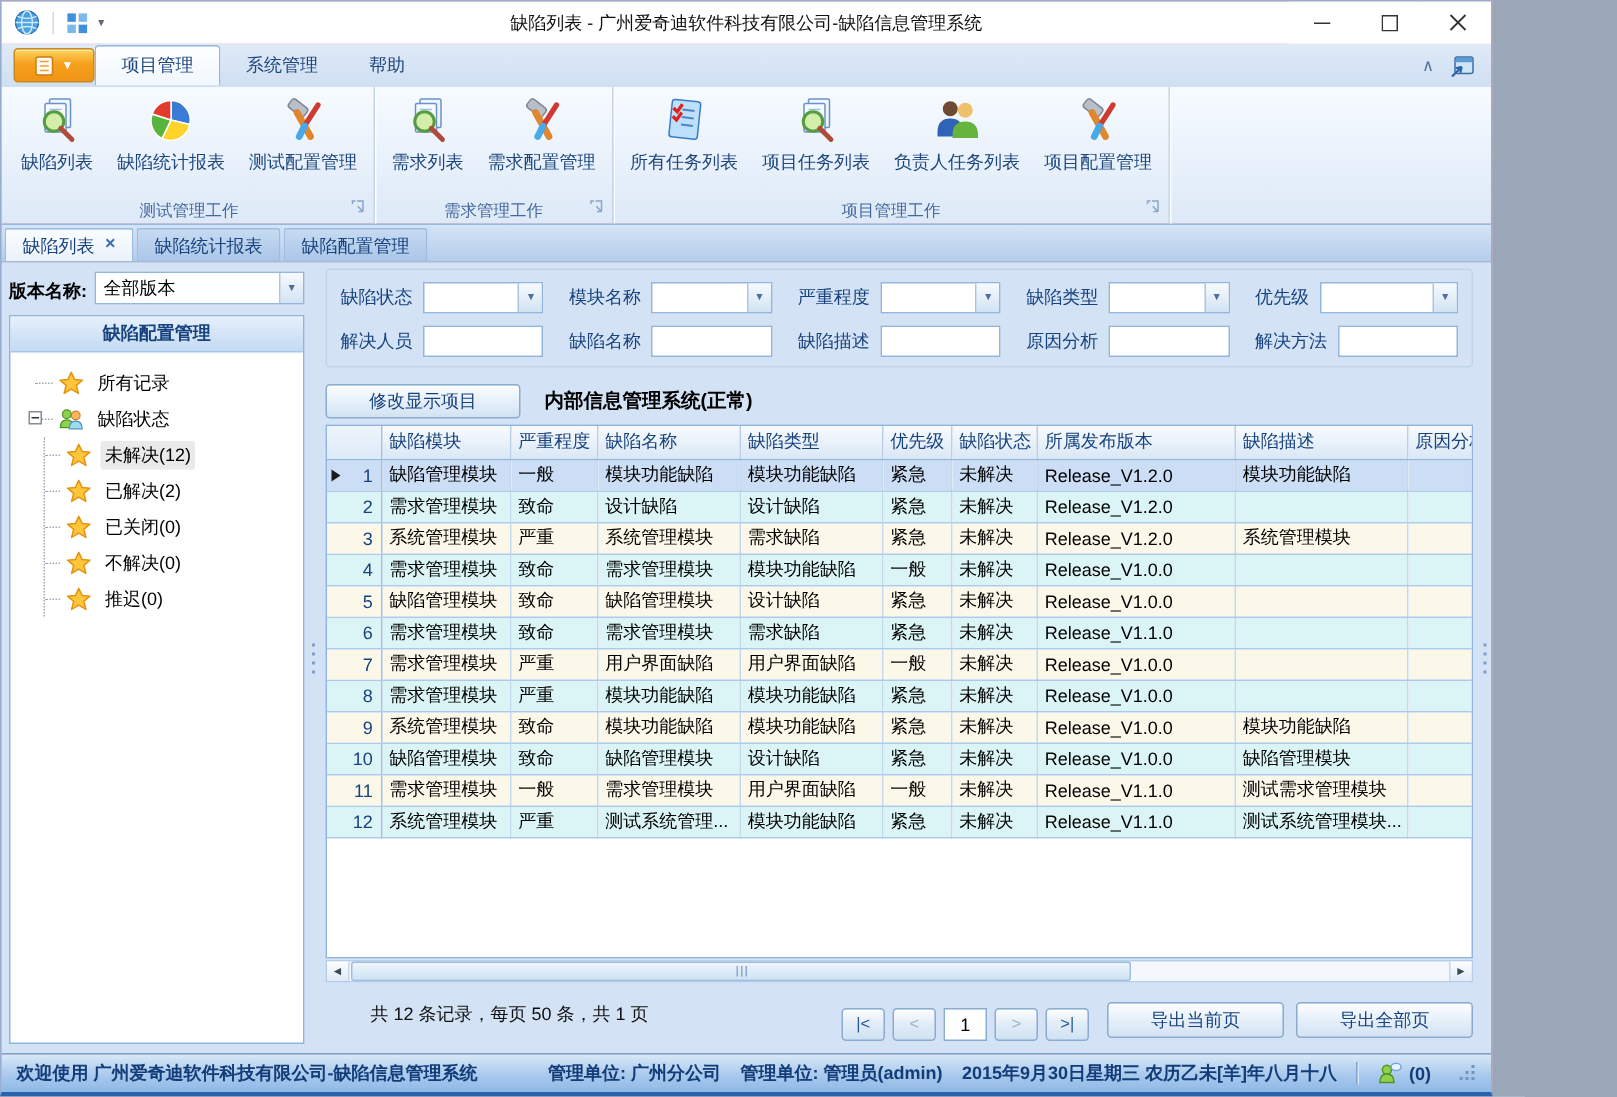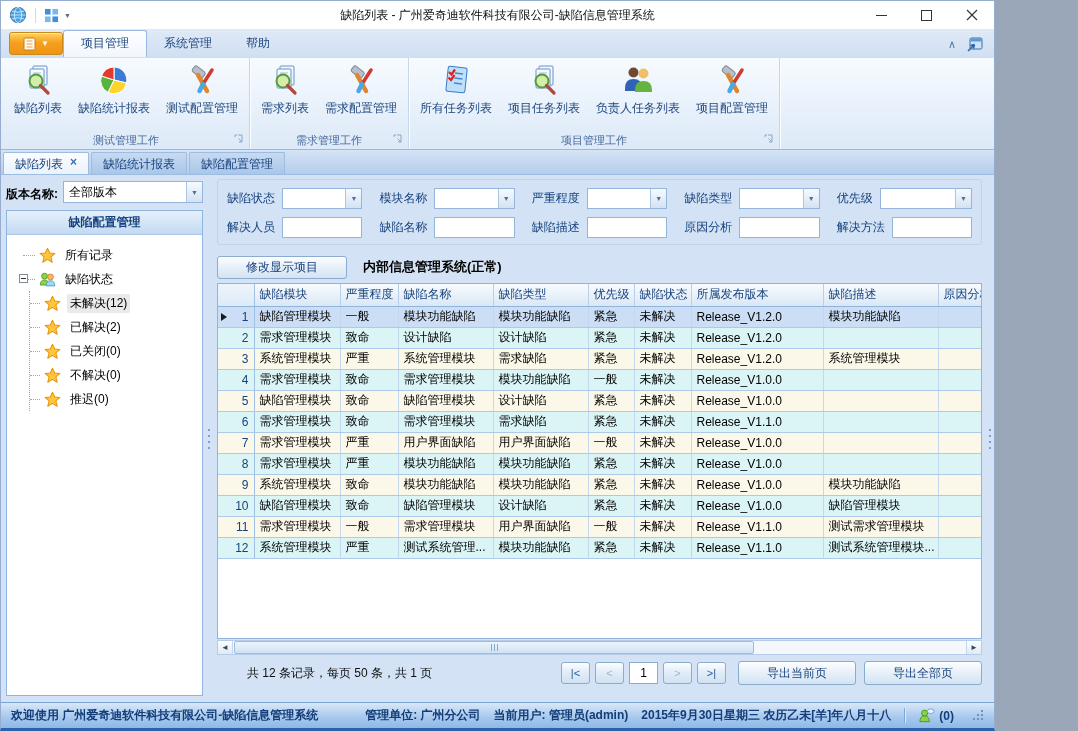--- a/index.html
+++ b/index.html
@@ -95,21 +95,21 @@
 .rowarrow{position:absolute;left:3px;top:6px;width:0;height:0;border-left:6px solid #1a1a1a;border-top:4px solid transparent;border-bottom:4px solid transparent}
 
 .hscroll{margin:1px 2px 0;height:15px;display:flex;border:1px solid #b5cde9;background:#f4f8fd;flex:0 0 auto}
 .harrow{width:15px;background:linear-gradient(#fdfeff,#dfeaf6);display:flex;align-items:center;justify-content:center;font-size:8px;color:#3a4a5c}
 .harrow.left{border-right:1px solid #c5d8ec}
 .harrow.right{border-left:1px solid #c5d8ec}
 .htrack{flex:1;position:relative}
 .hthumb{position:absolute;left:1px;top:0;bottom:0;width:71%;background:linear-gradient(#eef5fc,#cfe2f4);border:1px solid #9cbbdd;border-radius:2px;display:flex;align-items:center;justify-content:center;gap:2px}
 .hgrip{width:1px;height:7px;background:#8aa9cc}
 
-.recrow{margin:3px 2px 0;height:30px;display:flex;align-items:center;flex:0 0 auto}
+.recrow{margin:13px 2px 0;height:30px;display:flex;flex:0 0 auto}
 .recsum{margin-left:30px;color:#101010}
 .pag{margin-left:auto;display:flex;gap:5px;align-items:center}
 .pbtn{width:29px;height:22px;border:1px solid #8cacce;border-radius:3px;background:linear-gradient(#fdfeff,#e2edf8 45%,#d0e2f2);color:#2a5a9b;font:inherit;font-size:11px}
 .pbtn.dim{color:#9fb4cc}
 .pinput{width:29px;height:22px;border:1px solid #8cacce;text-align:center;font:inherit;background:#fff}
 .expbtns{display:flex;gap:8px;margin-left:12px}
 .expbtns .btn{height:24px}
 
 .statusbar{height:26px;flex:0 0 auto;background:linear-gradient(#d9e8f8,#a9c9ed 55%,#8fb8e6);border-top:1px solid #7aa3d6;display:flex;align-items:center;color:#123d78;font-weight:bold;padding:0 10px;gap:12px}
 .sb-right{margin-left:auto;display:flex;align-items:center;gap:13px}
@@ -726,21 +726,21 @@
         <span class="grip-dot"></span>
         <span class="grip-dot"></span>
         <span class="grip-dot"></span>
     </div>
   </div>
 
   <div class="statusbar">
     <span>欢迎使用 广州爱奇迪软件科技有限公司-缺陷信息管理系统</span>
     <div class="sb-right">
       <span>管理单位: 广州分公司</span>
-      <span>当前用户: 管理员(admin)</span>
+      <span>管理单位: 管理员(admin)</span>
       <span>2015年9月30日星期三 农历乙未[羊]年八月十八</span>
       <span class="sb-sep"></span>
       <span class="sb-user-cluster">
         <span class="icon i18">
             <svg viewBox="0 0 18 18">
               <circle cx="7" cy="6.5" r="3.2" fill="#8dd24a" stroke="#4f9426"></circle>
               <path d="M2 15.5 q0 -6 5 -6 q5 0 5 6 Z" fill="#8dd24a" stroke="#4f9426"></path>
               <ellipse cx="13.5" cy="4.5" rx="3.5" ry="2.5" fill="#eaf4fd" stroke="#6fa3d8"></ellipse>
             </svg>
           </span>

